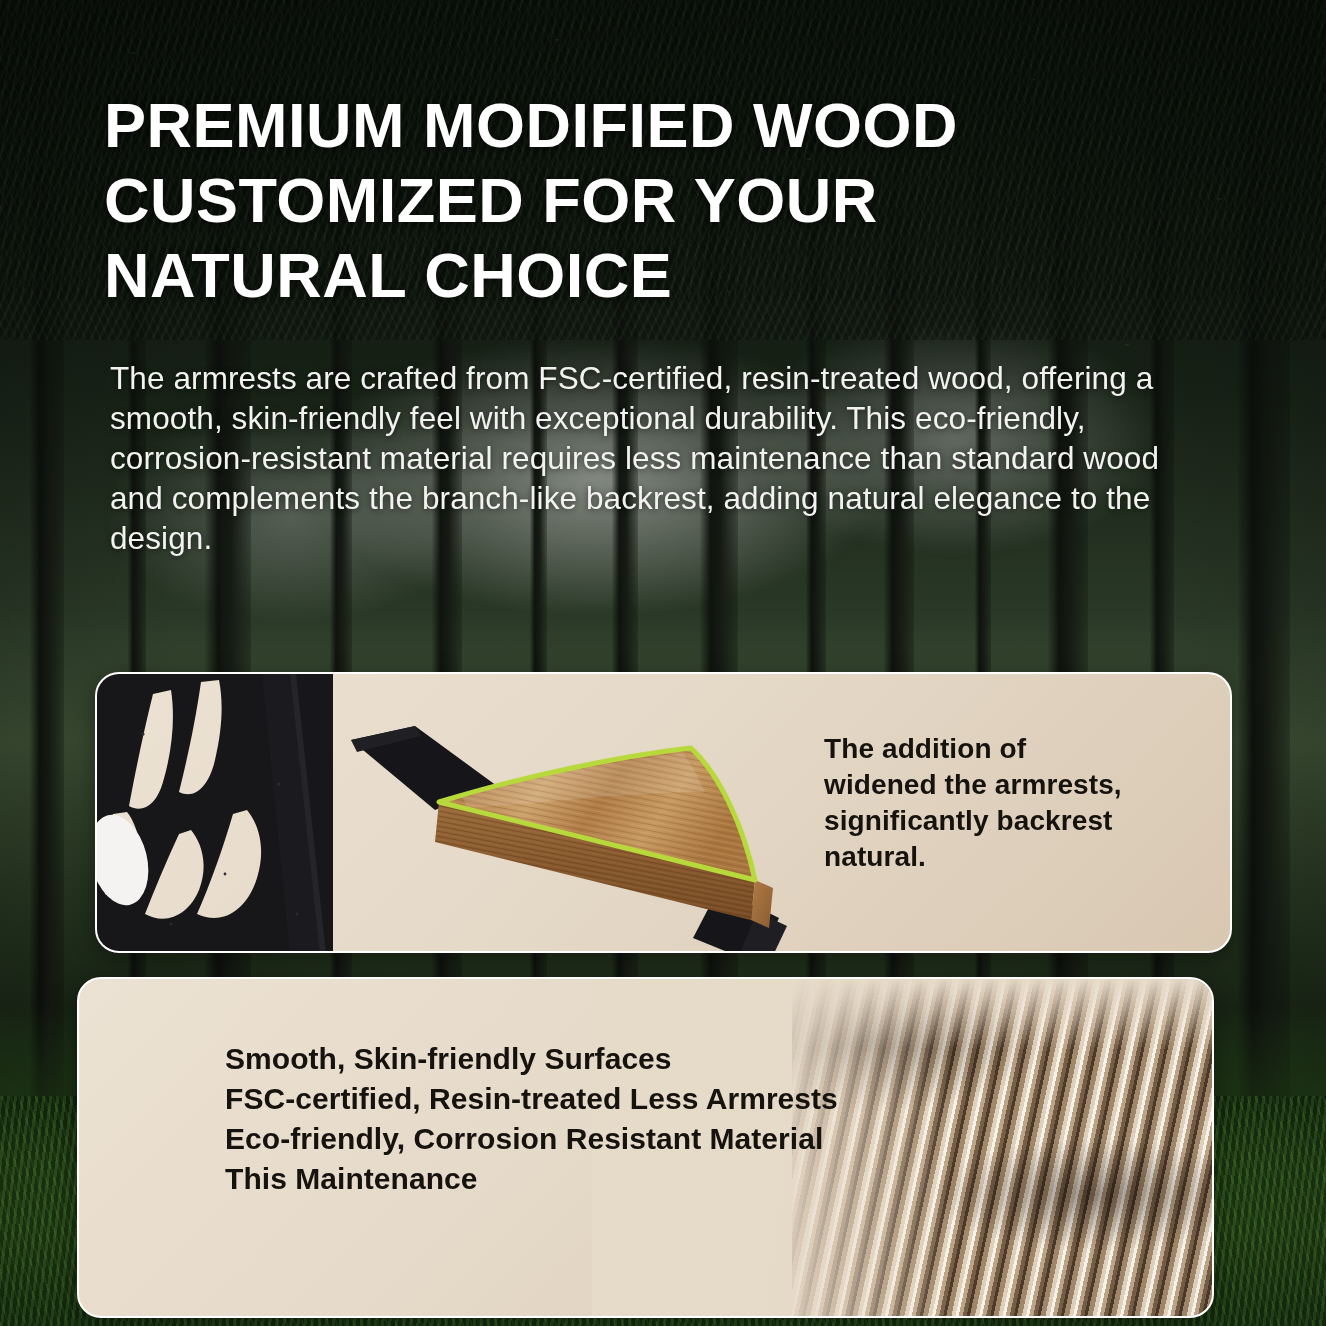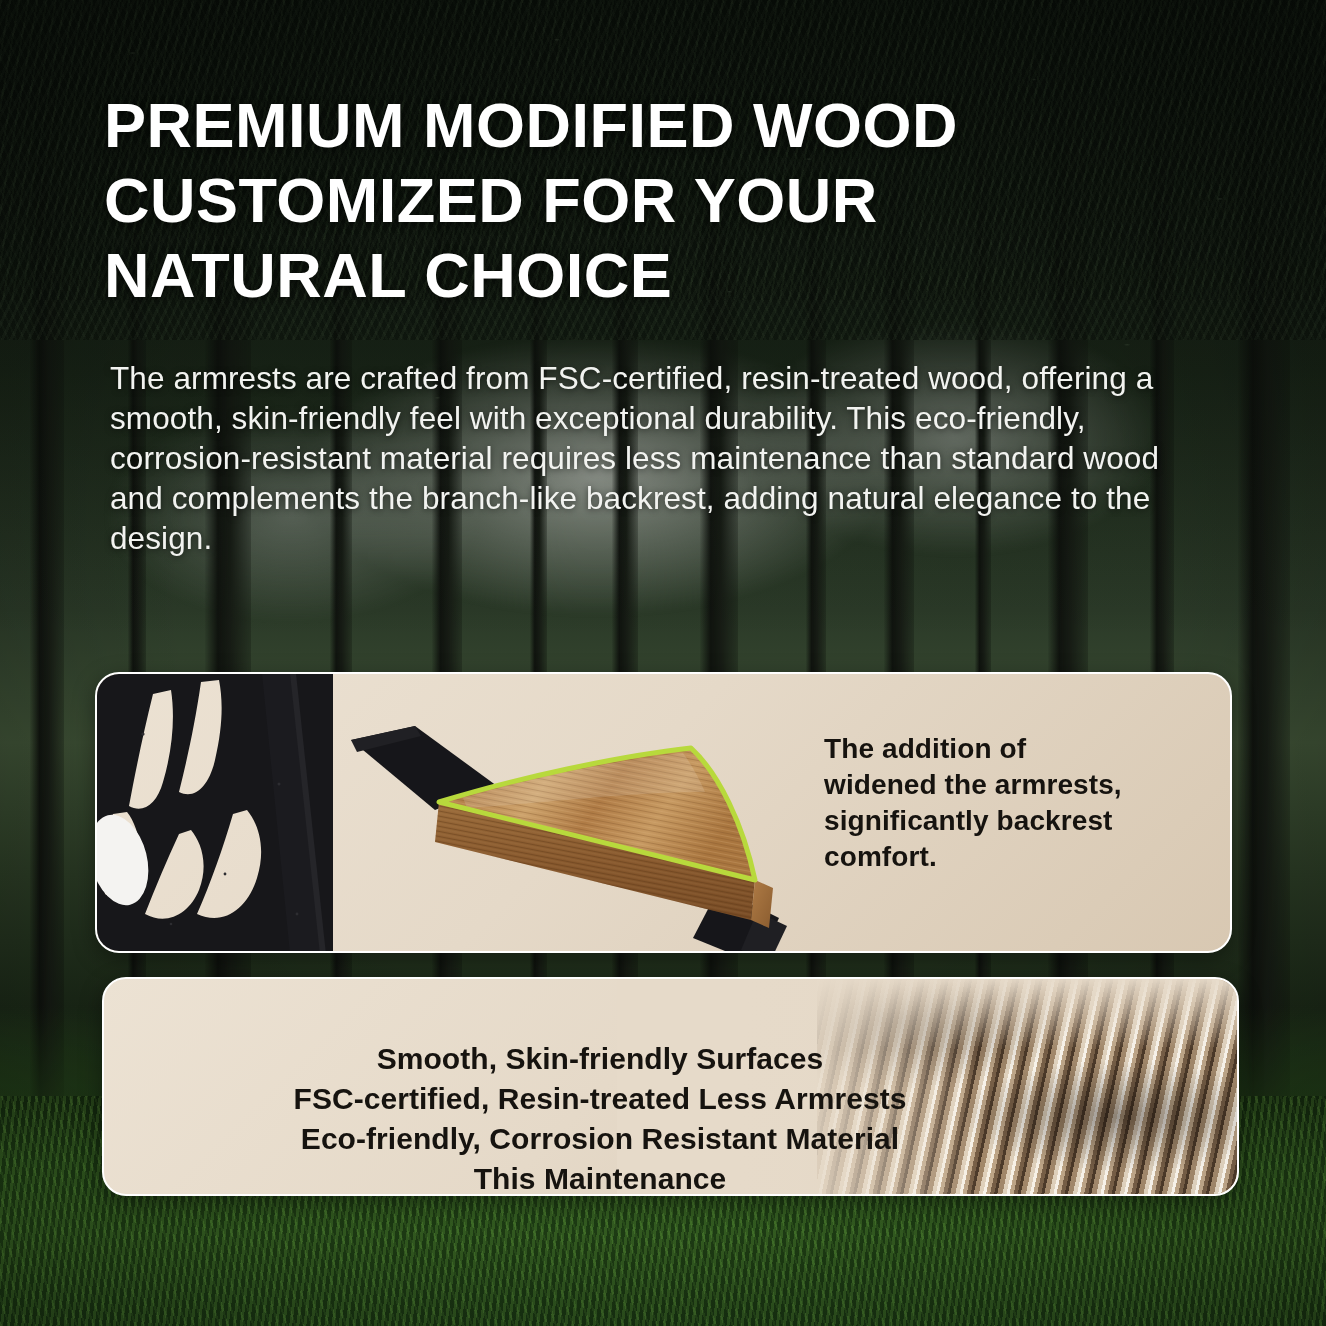--- a/index.html
+++ b/index.html
@@ -127,21 +127,21 @@
   
   .card {
     position:absolute;
     border:2px solid #ffffff;
     border-radius:24px;
     overflow:hidden;
     background:linear-gradient(135deg,#ece2d3 0%, #e5d9c8 45%, #d8c8b2 100%);
     box-shadow:0 6px 22px rgba(0,0,0,.40);
   }
   #card-detail { left:95px; top:672px; width:1137px; height:281px; }
-  #card-features { left:102px; top:977px; width:1137px; height:219px;text-align:center; }
+  #card-features { left:77px; top:977px; width:1137px; height:341px; }
 
   
   .chair { position:absolute; left:0; top:0; width:740px; height:100%; }
 
   .backrest {
     position:absolute; left:-14px; top:-10px; width:250px; height:300px;
   }
   .frame-black { fill:#17171a; }
   .frame-speck { fill:#2d2d31; }
 
@@ -319,21 +319,21 @@
         <path fill="#ffffff" opacity=".13" d="M176,124 C244,104 330,86 396,79 C404,90 412,104 418,118 C340,118 248,130 180,134 Z"></path>
 
         <path fill="none" stroke="#b8d93c" stroke-width="5" stroke-linejoin="round" stroke-linecap="round" d="M152,128 C230,104 332,82 404,74 C432,100 456,150 468,206 L152,128 Z"></path>
       </svg>
     </div>
 
     <div class="callout">
       <span class="co-line">The addition of</span>
       <span class="co-line">widened the armrests,</span>
       <span class="co-line">significantly backrest</span>
-      <span class="co-line">comfort.</span>
+      <span class="co-line">natural.</span>
     </div>
   </div>
 
   <div class="card" id="card-features">
     <div class="wood-photo">
       <div class="wood-curve"></div>
       <div class="wood-top-fade"></div>
       <div class="wood-fade"></div>
     </div>
 

